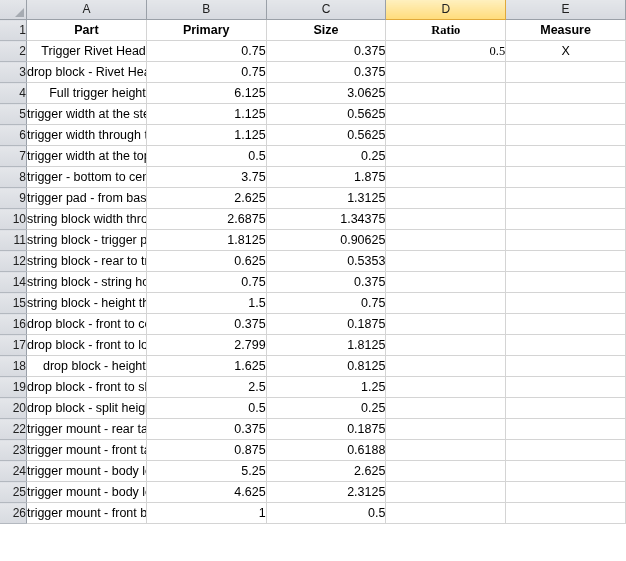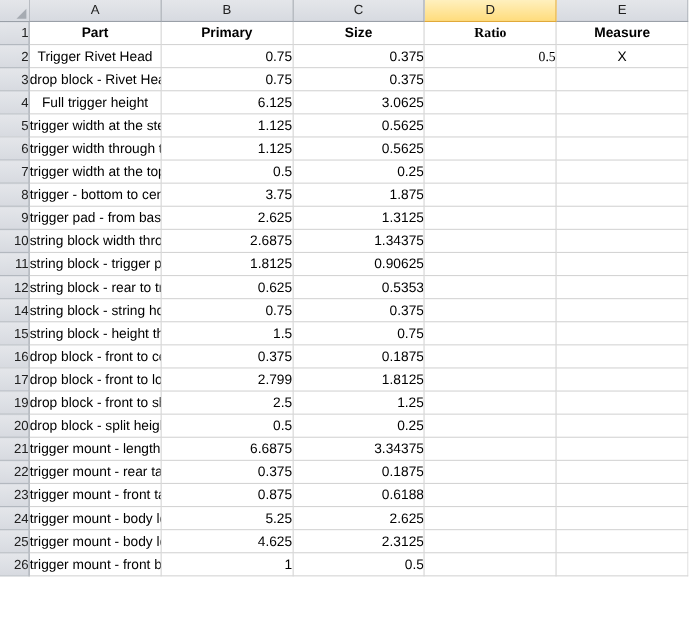--- a/index.html
+++ b/index.html
@@ -82,21 +82,21 @@
     font-size: 12px;
     color: #202020;
   }
 
   
   td.cell {
     border-right: 1px solid #d4d4d4;
     border-bottom: 1px solid #d4d4d4;
     background: #ffffff;
   }
-  td.c-a { width: 338px; text-align: center;  padding-left: 3px; }
+  td.c-a { width: 338px; text-align: right;  padding-left: 3px; }
   td.c-b { width: 67px;  text-align: right; padding-right: 4px; }
   td.c-c { width: 66px;  text-align: right; padding-right: 4px; }
   td.c-d { width: 61px;  text-align: right; padding-right: 4px; font-family: Liberation Serif, serif; }
   td.c-e { width: 67px;  text-align: center; }
 
   tr.headrow td.cell {
     font-weight: bold;
     text-align: center;
     padding-left: 0;
     padding-right: 0;
@@ -243,44 +243,44 @@
         </tr>
         <tr>
           <td class="rownum">17</td>
           <td class="cell c-a">drop block - front to long arm</td>
           <td class="cell c-b">2.799</td>
           <td class="cell c-c">1.8125</td>
           <td class="cell c-d"></td>
           <td class="cell c-e"></td>
         </tr>
         <tr>
+          <td class="rownum">18</td>
+          <td class="cell c-a">drop block - height</td>
+          <td class="cell c-b">1.625</td>
+          <td class="cell c-c">0.8125</td>
+          <td class="cell c-d"></td>
+          <td class="cell c-e"></td>
+        </tr>
+        <tr>
           <td class="rownum">19</td>
           <td class="cell c-a">drop block - front to short arm</td>
           <td class="cell c-b">2.5</td>
           <td class="cell c-c">1.25</td>
           <td class="cell c-d"></td>
           <td class="cell c-e"></td>
         </tr>
         <tr>
           <td class="rownum">20</td>
           <td class="cell c-a">drop block - split height</td>
           <td class="cell c-b">0.5</td>
           <td class="cell c-c">0.25</td>
           <td class="cell c-d"></td>
           <td class="cell c-e"></td>
         </tr>
         <tr>
-          <td class="rownum">21</td>
-          <td class="cell c-a">trigger mount  - length</td>
-          <td class="cell c-b">6.6875</td>
-          <td class="cell c-c">3.34375</td>
-          <td class="cell c-d"></td>
-          <td class="cell c-e"></td>
-        </tr>
-        <tr>
           <td class="rownum">22</td>
           <td class="cell c-a">trigger mount - rear tab length</td>
           <td class="cell c-b">0.375</td>
           <td class="cell c-c">0.1875</td>
           <td class="cell c-d"></td>
           <td class="cell c-e"></td>
         </tr>
         <tr>
           <td class="rownum">23</td>
           <td class="cell c-a">trigger mount - front tab length</td>

